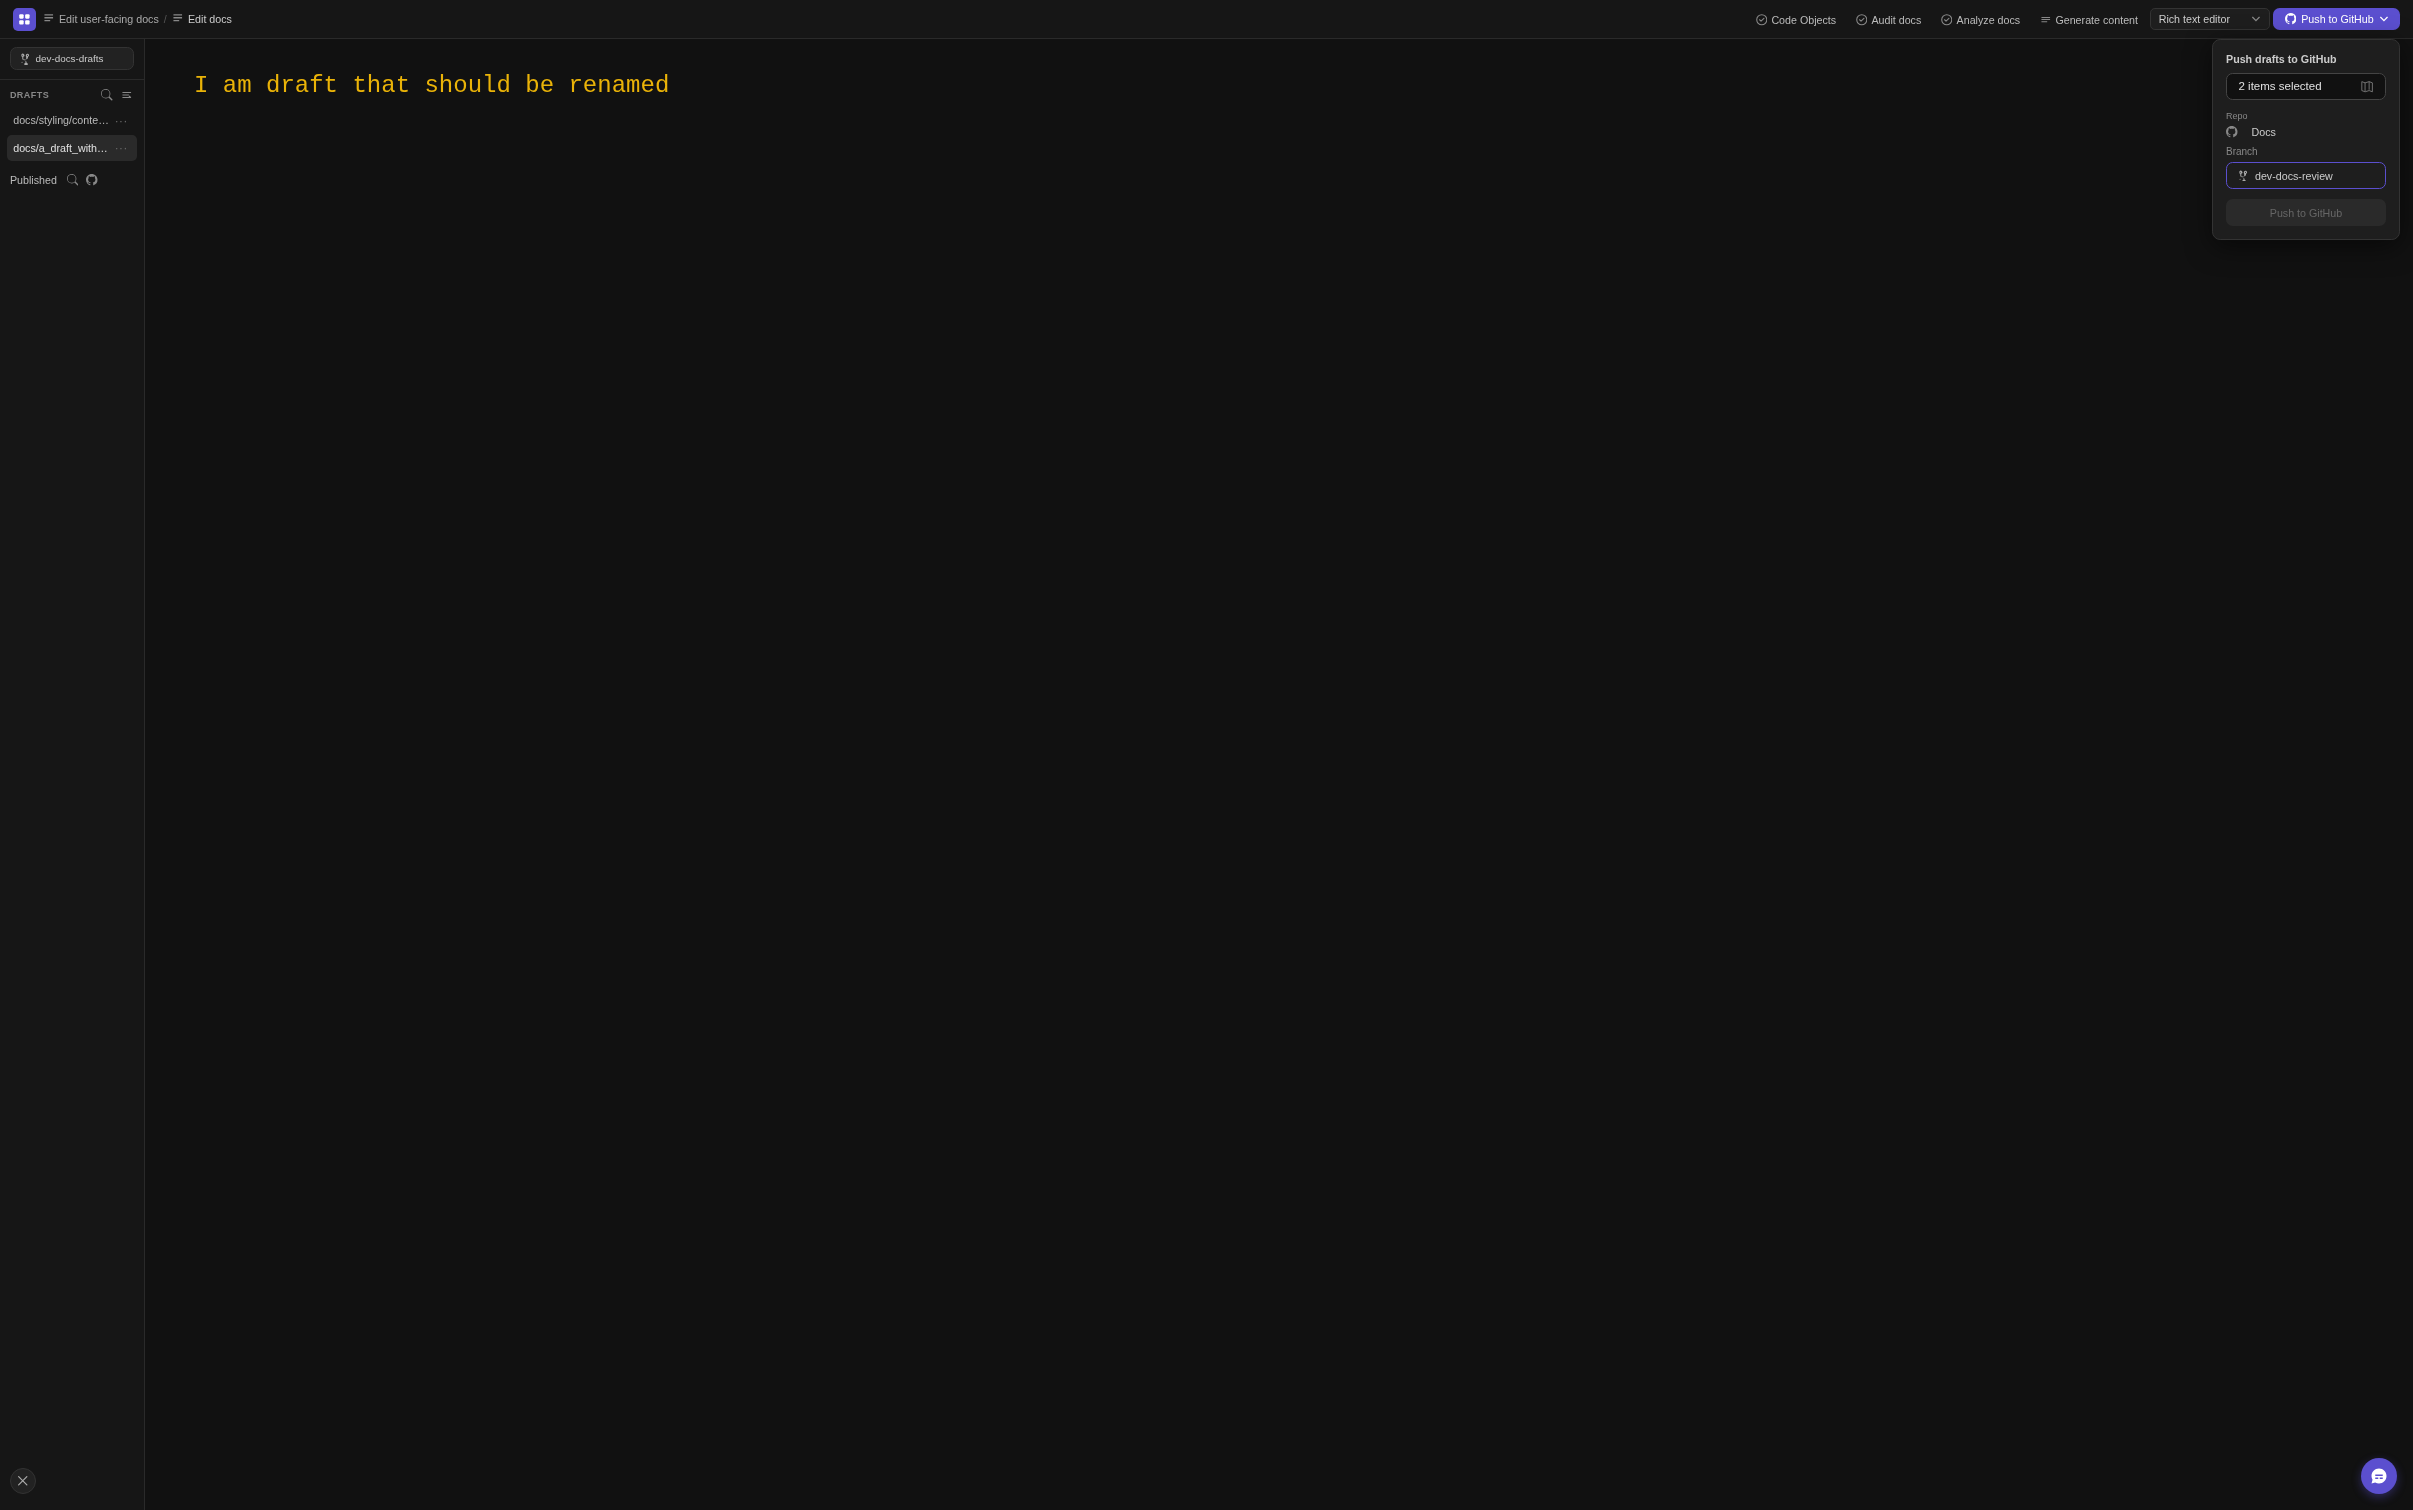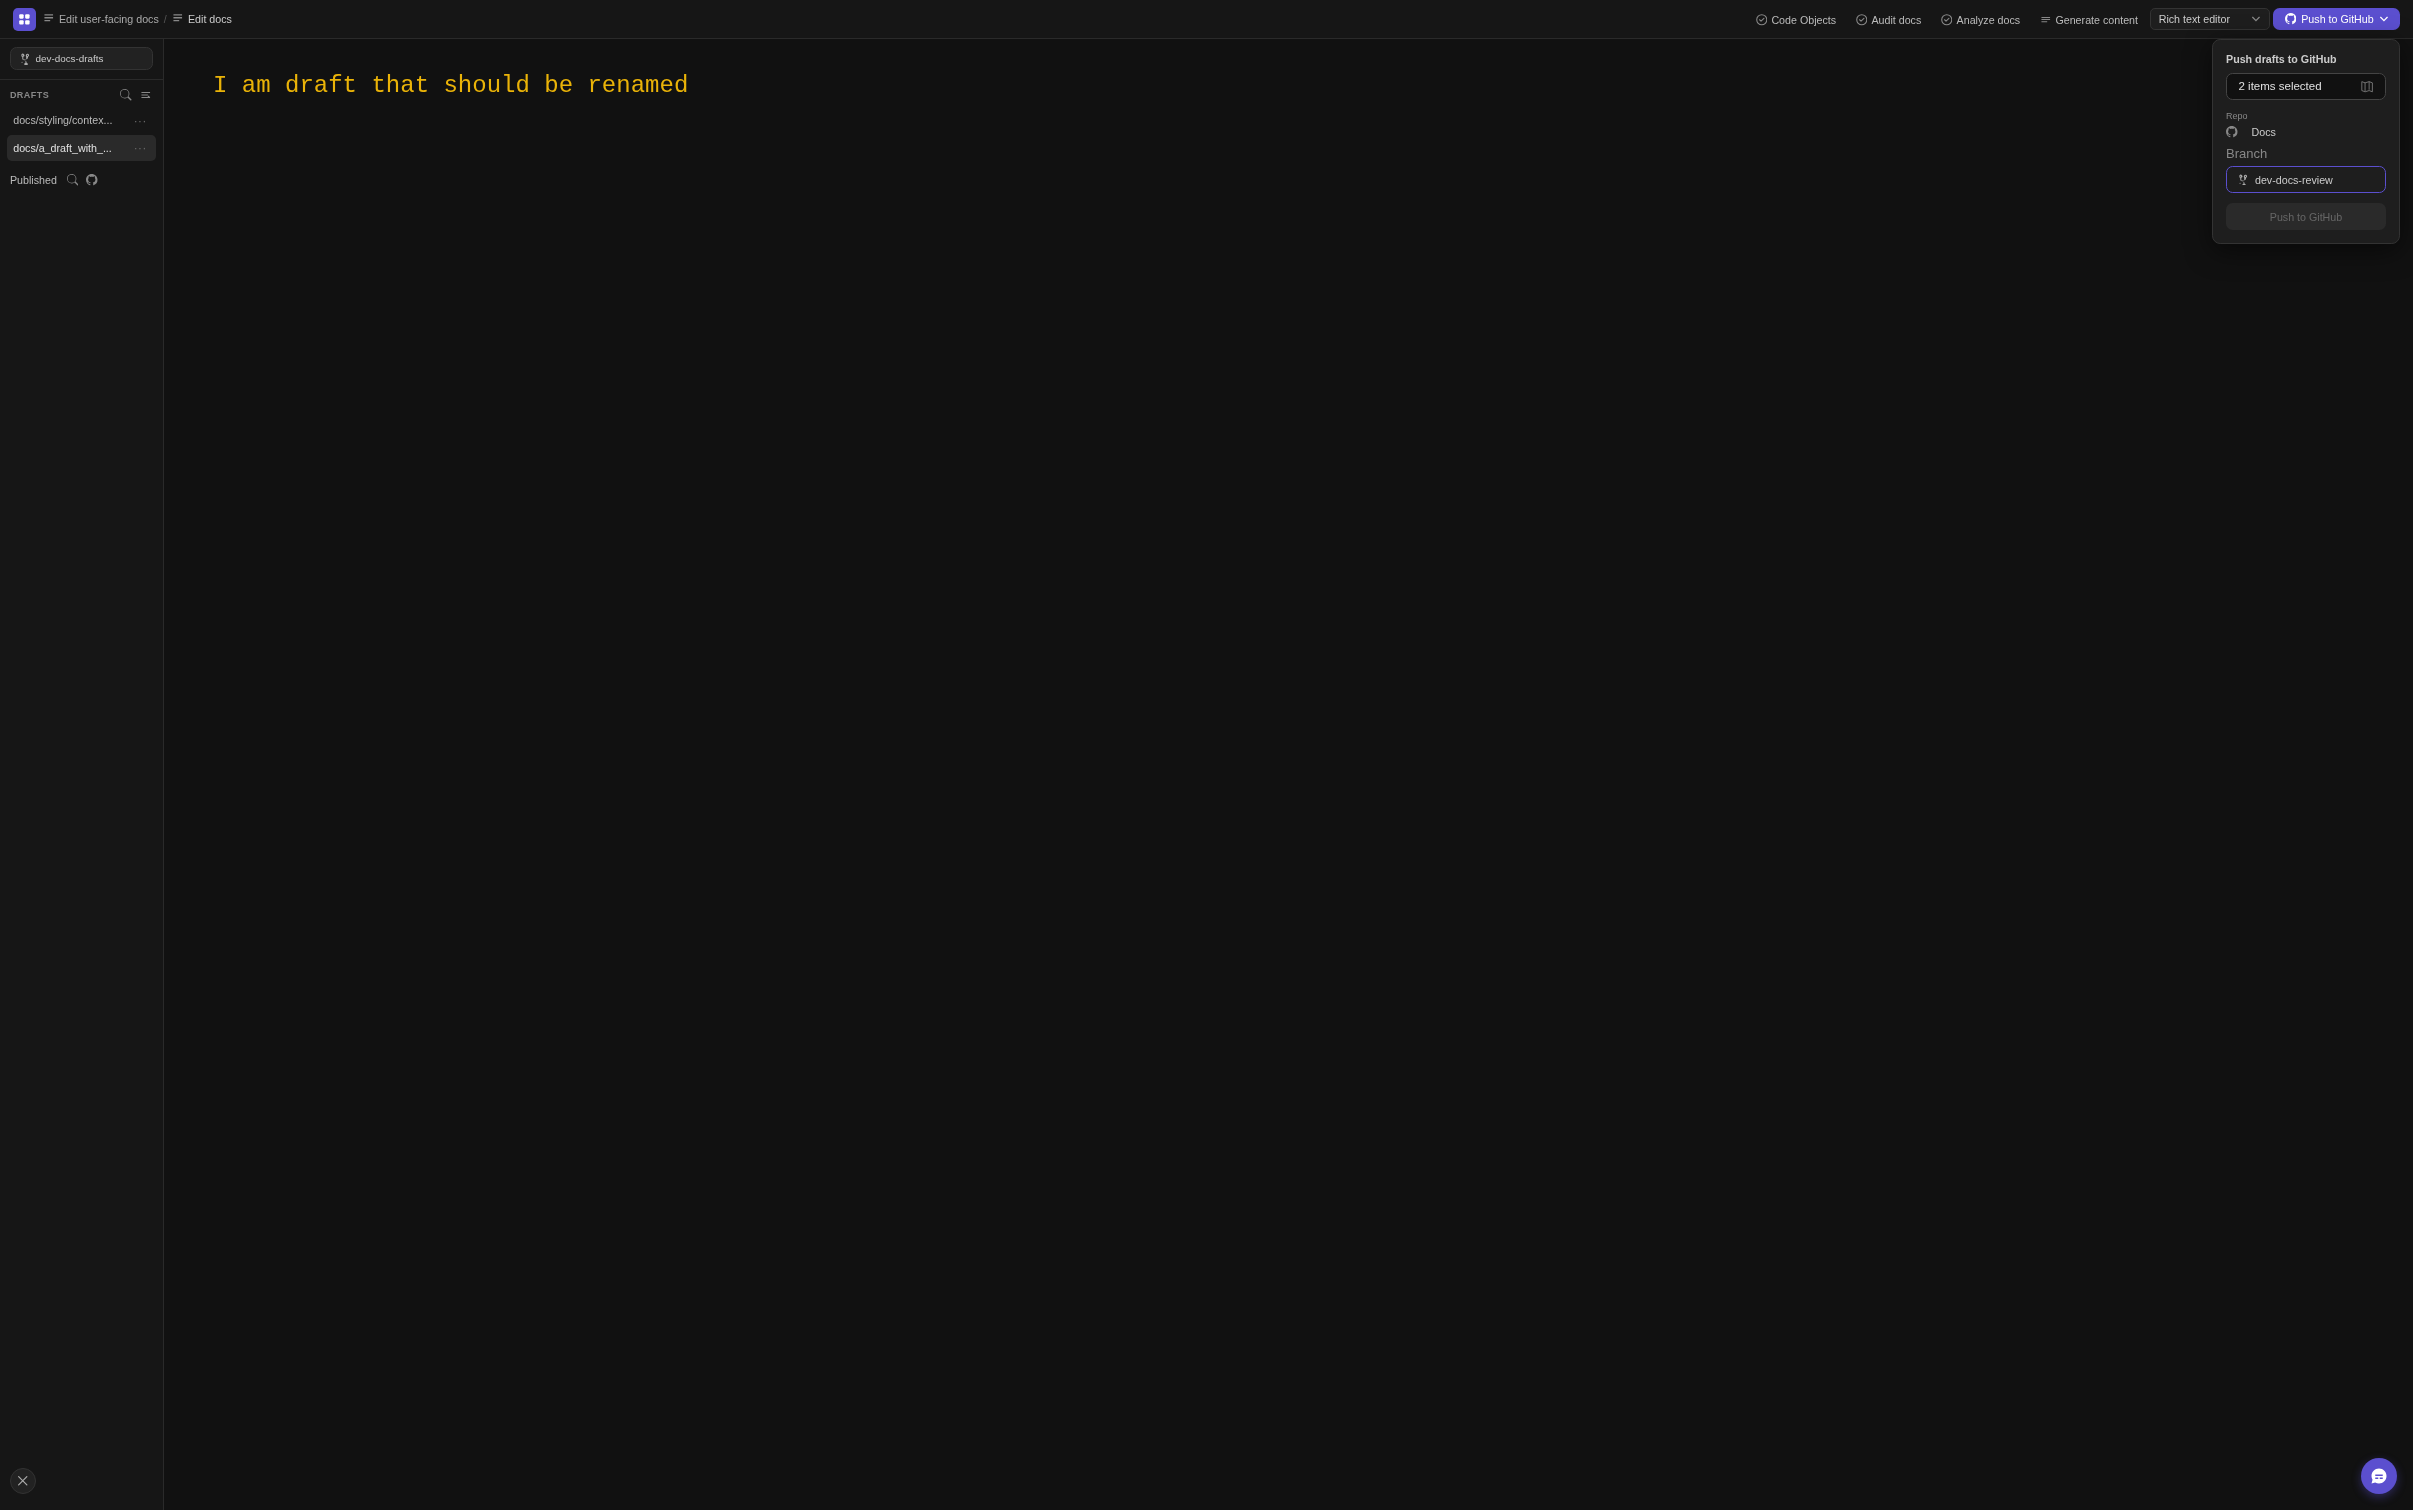--- a/index.html
+++ b/index.html
@@ -102,21 +102,21 @@
     }
 
     
     .layout {
       display: flex;
       height: calc(100vh - 39px);
     }
 
     
     .sidebar {
-      width: 164px;
+      width: 145px;
       background: #161616;
       border-right: 0.8px solid #2a2a2a;
       display: flex;
       flex-direction: column;
       flex-shrink: 0;
     }
 
     .sidebar-branch {
       padding: 8.2px 9.9px;
       border-bottom: 0.8px solid #2a2a2a;
@@ -315,21 +315,21 @@
     .repo-row {
       display: flex;
       align-items: center;
       gap: 14px;
       color: #ccc;
       font-size: 10.7px;
       text-align: right;
     }
 
     .branch-label {
-      font-size: 13px;
+      font-size: 10px;
       color: #888;
       margin-bottom: 4.9px;
       margin-top: 8.2px;
     }
 
     .branch-selector {
       display: flex;
       align-items: flex-start;
       gap: 6.6px;
       padding: 6.6px 9.9px;

